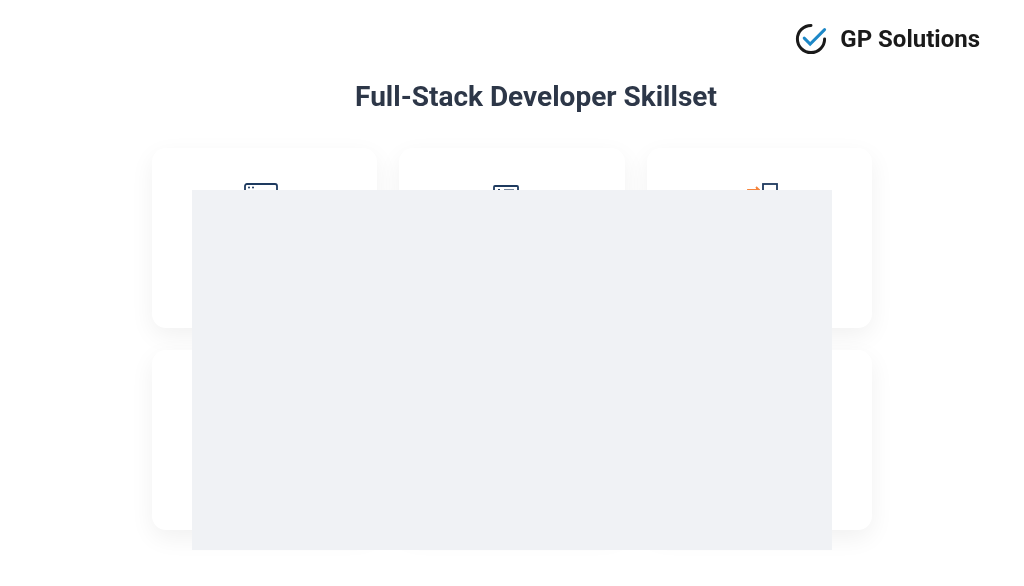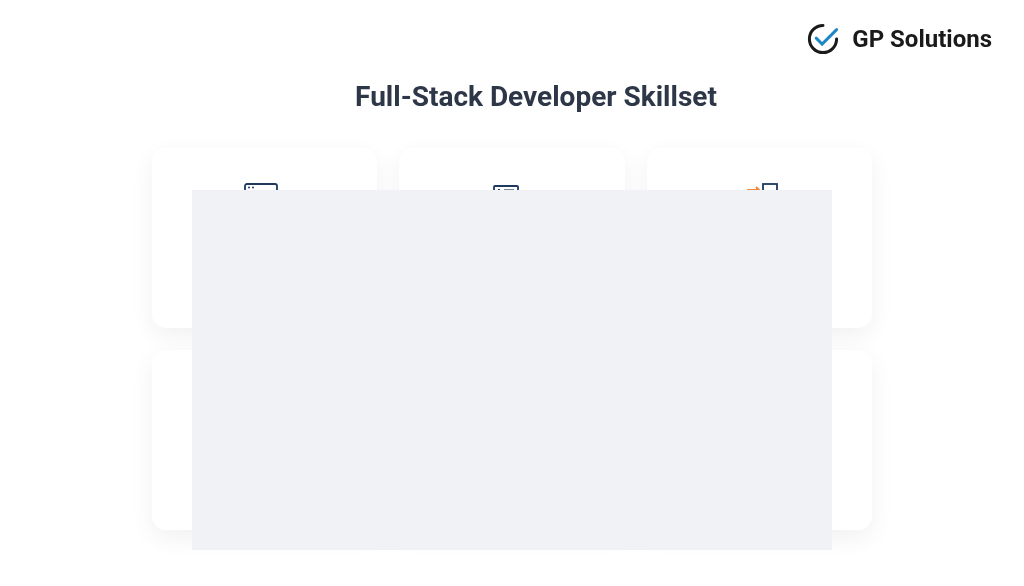--- a/index.html
+++ b/index.html
@@ -13,21 +13,21 @@
       height: 586px;
       background: #ffffff;
       font-family: -apple-system, BlinkMacSystemFont, 'Segoe UI', Roboto, Helvetica, Arial, sans-serif;
       position: relative;
       overflow: hidden;
     }
     
     .logo {
       position: absolute;
       top: 22px;
-      right: 32px;
+      right: 44px;
       display: flex;
       align-items: center;
       gap: 12px;
     }
     
     .logo-icon {
       width: 34px;
       height: 34px;
     }
     

